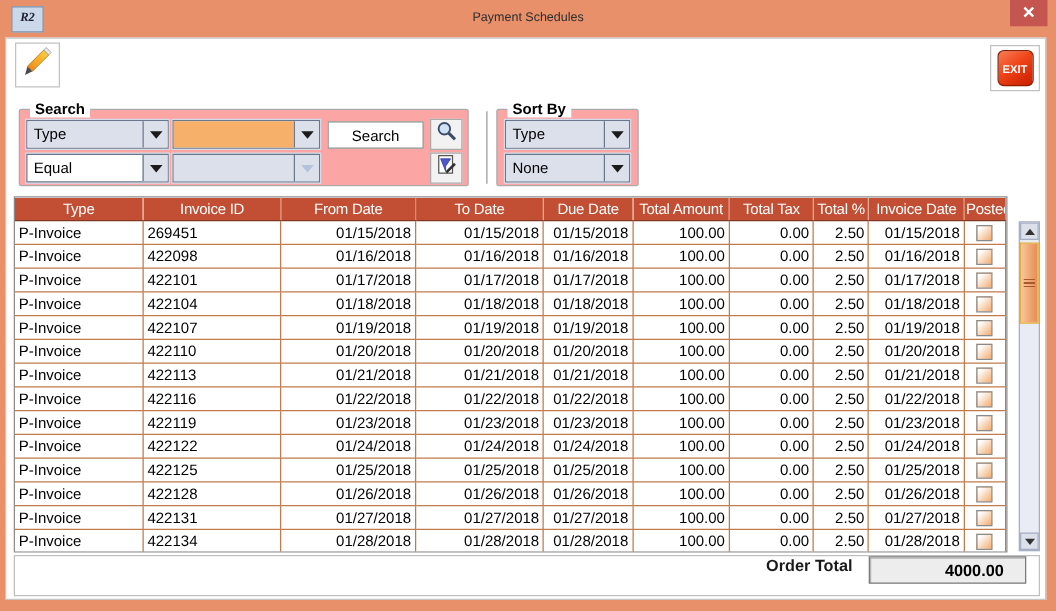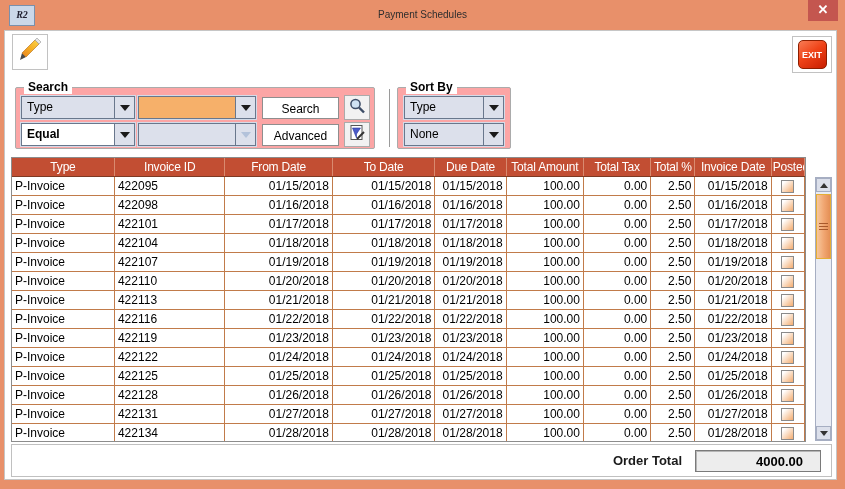--- a/index.html
+++ b/index.html
@@ -77,21 +77,21 @@
   .tri-up-s{width:0;height:0;border-left:4px solid transparent;border-right:4px solid transparent;
             border-bottom:5px solid #333;}
   .tri-down-s{width:0;height:0;border-left:4px solid transparent;border-right:4px solid transparent;
               border-top:5px solid #333;}
   .sb-thumb{position:absolute;left:0;top:16px;width:15px;height:65px;box-sizing:border-box;
             background:linear-gradient(90deg,#F7C79B 0%,#F0A570 55%,#E48F55 100%);
             border:1px solid #E5AE35;cursor:grab;display:flex;align-items:center;justify-content:center;}
   .grip{width:9px;height:8px;background:repeating-linear-gradient(180deg,#A8592C 0 1px,transparent 1px 3px);}
   
   .footer{position:absolute;left:6px;top:413px;width:821px;height:33px;border:1px solid #c0c0c0;
-          box-sizing:border-box;background:#fff;display:flex;align-items:center;
+          box-sizing:border-box;background:#fff;display:flex;
           justify-content:flex-end;gap:13px;padding-right:10px;}
   .ot-label{font-size:13px;font-weight:bold;color:#1a1a1a;}
   .ot-field{width:126px;height:22px;background:#EDEDED;border:1px solid #7a7a7a;
             box-shadow:inset 1px 1px 0 #b5b5b5;font-size:13px;font-weight:bold;color:#000;
             text-align:right;line-height:22px;padding-right:17px;box-sizing:border-box;}
 </style>
 </head>
 <body>
 
 <div class="window">
@@ -140,33 +140,32 @@
       </div>
       <button class="push-btn" style="left:246px;top:9px;width:77px;">Search</button>
       <div class="icon-btn" style="left:328px;top:7px;">
         <span>
           <svg width="18" height="18" viewBox="0 0 18 18">
             <circle cx="7.5" cy="7" r="4.6" fill="#CFE2F3" stroke="#3C4C66" stroke-width="1.5"></circle>
             <line x1="11" y1="10.5" x2="16" y2="15.5" stroke="#3C4C66" stroke-width="2.4"></line>
           </svg>
         </span>
       </div>
-      <div class="combo" style="left:5px;top:35px;width:114px;font-weight:bold;">
+      <div class="combo" style="left:5px;top:35px;width:114px;">
         <span class="val">Equal</span>
         <span class="arrow-box">
             <span class="tri-down"></span>
           </span>
       </div>
       <div class="combo disabled" style="left:122px;top:35px;width:118px;">
         <span class="val"></span>
         <span class="arrow-box">
             <span class="tri-down"></span>
           </span>
       </div>
-      <button class="push-btn" style="left:246px;top:36px;width:77px;">Advanced</button>
       <div class="icon-btn" style="left:328px;top:34px;">
         <span>
           <svg width="18" height="18" viewBox="0 0 18 18">
             <rect x="3" y="1.5" width="11" height="14" fill="#fff" stroke="#555" stroke-width="1"></rect>
             <polygon points="4.5,4 12.5,4 8.5,10 8.5,14" fill="#4A5AC8" stroke="#2A3AA0" stroke-width="0.6"></polygon>
             <line x1="9" y1="15" x2="16" y2="8" stroke="#333" stroke-width="2"></line>
           </svg>
         </span>
       </div>
     </div>
@@ -213,21 +212,21 @@
               <th>Total Amount</th>
               <th>Total Tax</th>
               <th>Total %</th>
               <th>Invoice Date</th>
               <th>Posted</th>
             </tr>
           </thead>
           <tbody>
             <tr>
               <td>P-Invoice</td>
-              <td>422095</td>
+              <td>269451</td>
               <td>01/15/2018</td>
               <td>01/15/2018</td>
               <td>01/15/2018</td>
               <td>100.00</td>
               <td>0.00</td>
               <td>2.50</td>
               <td>01/15/2018</td>
               <td><span class="checkbox"></span></td>
             </tr>
             <tr>

